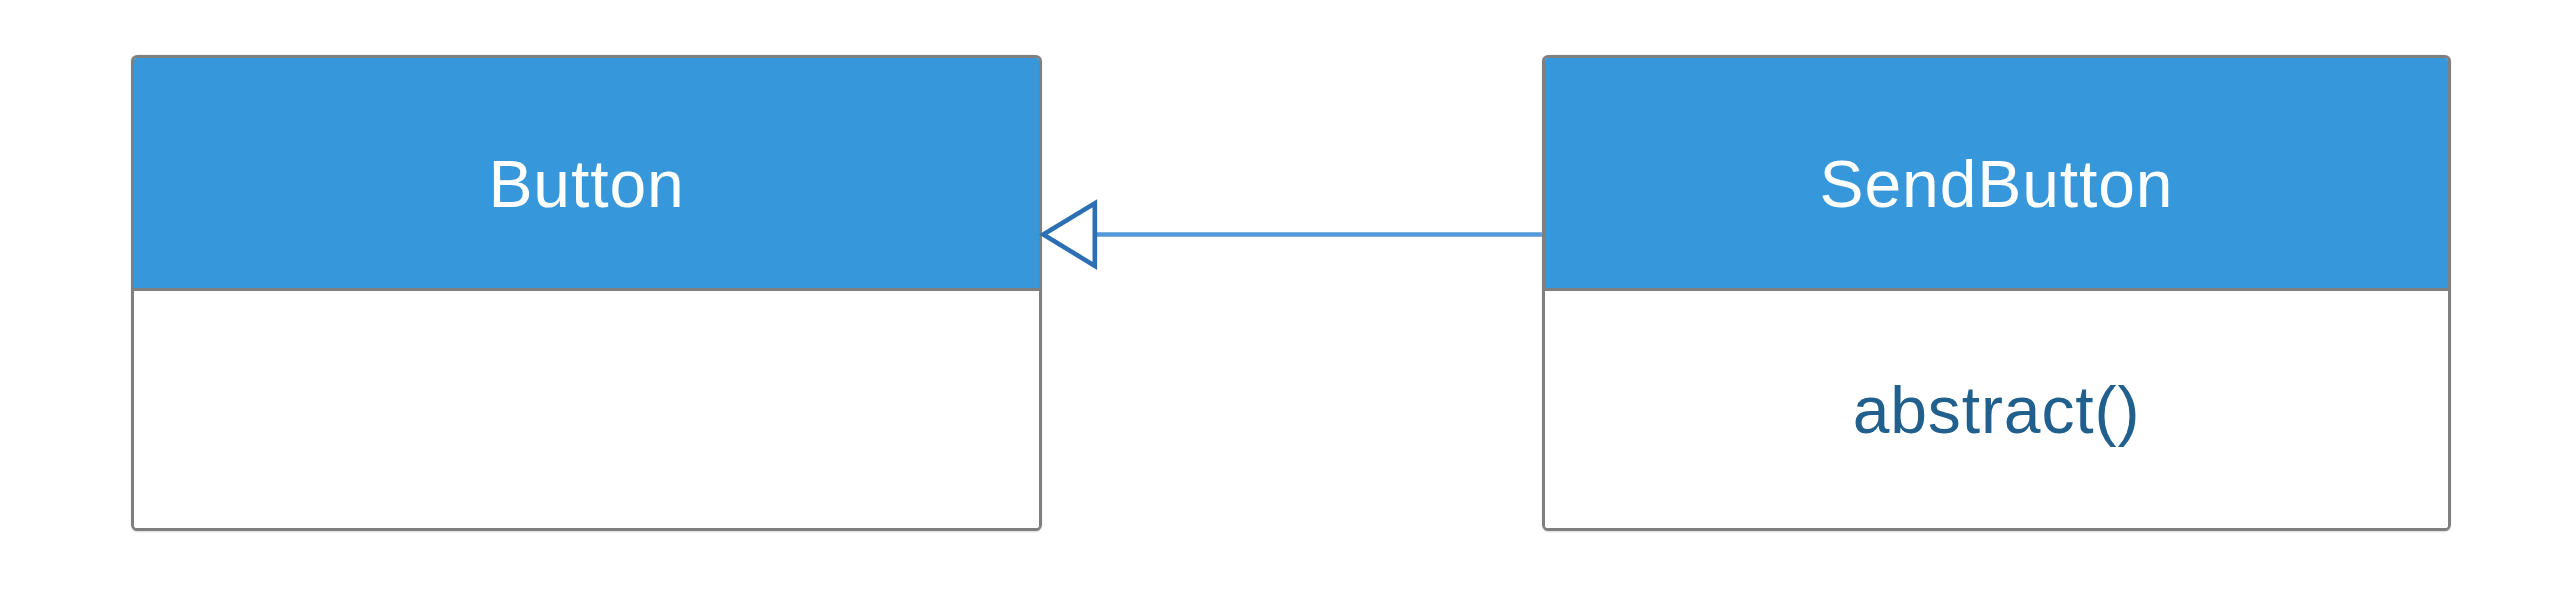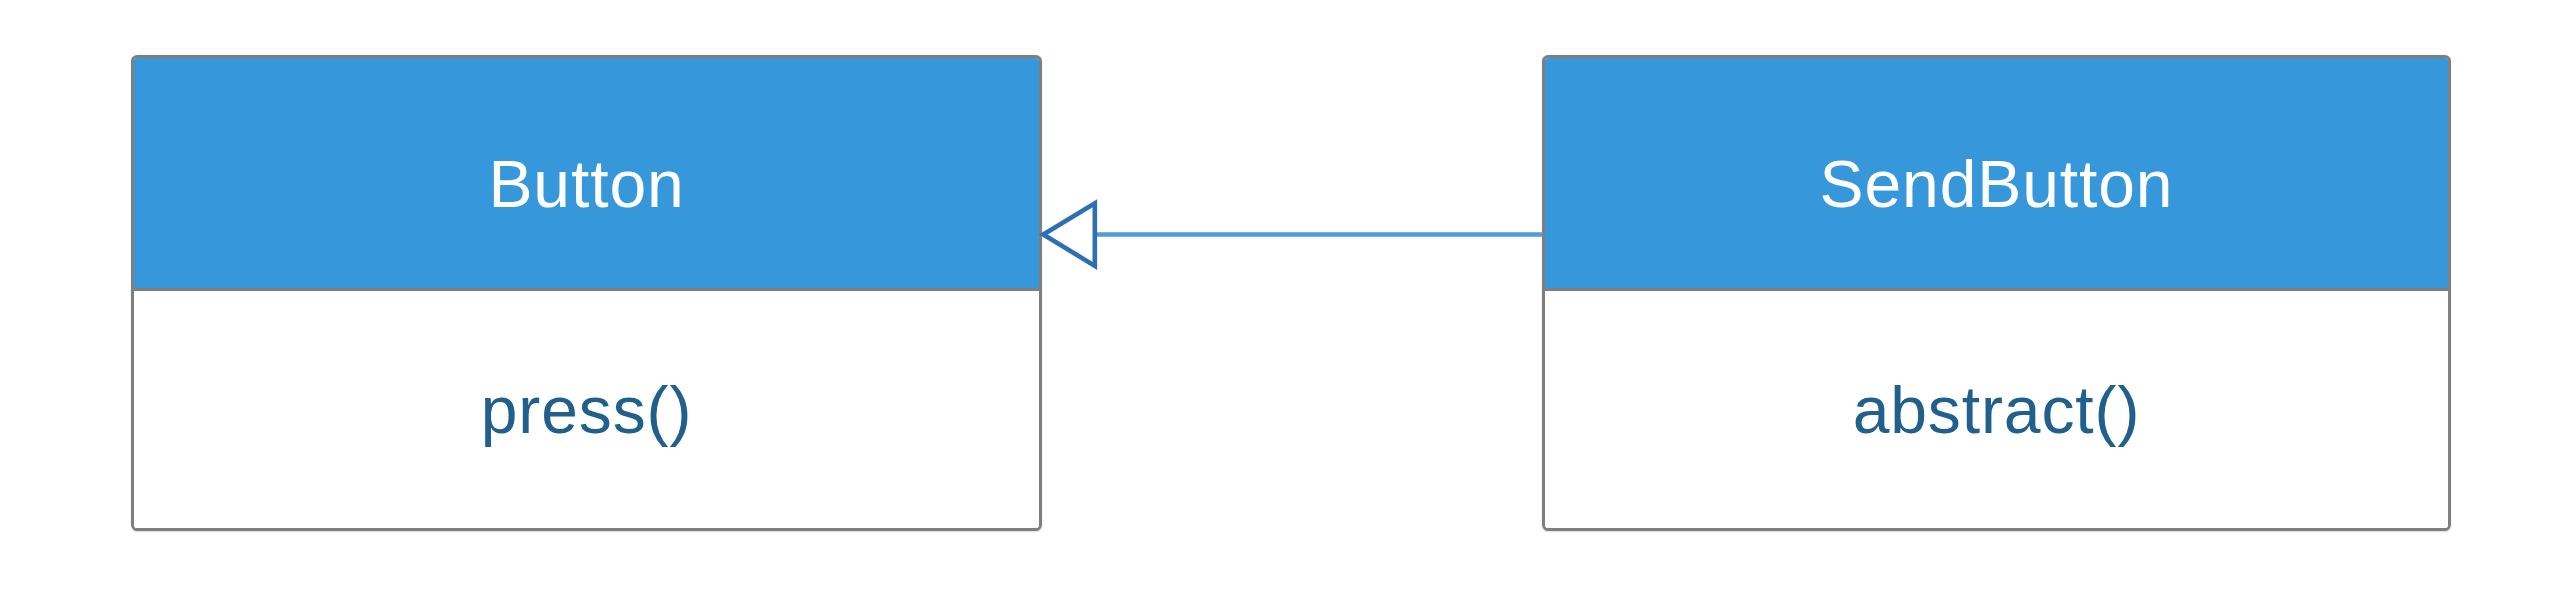--- a/index.html
+++ b/index.html
@@ -77,21 +77,20 @@
 </head>
 <body>
 
 <div class="canvas">
 
   <div class="class-box left">
     <div class="class-header">
       <span class="class-name">Button</span>
     </div>
     <div class="class-body">
-      <div class="member">press()</div>
     </div>
   </div>
 
   <div class="class-box right">
     <div class="class-header">
       <span class="class-name">SendButton</span>
     </div>
     <div class="class-body">
       <div class="member">abstract()</div>
     </div>

